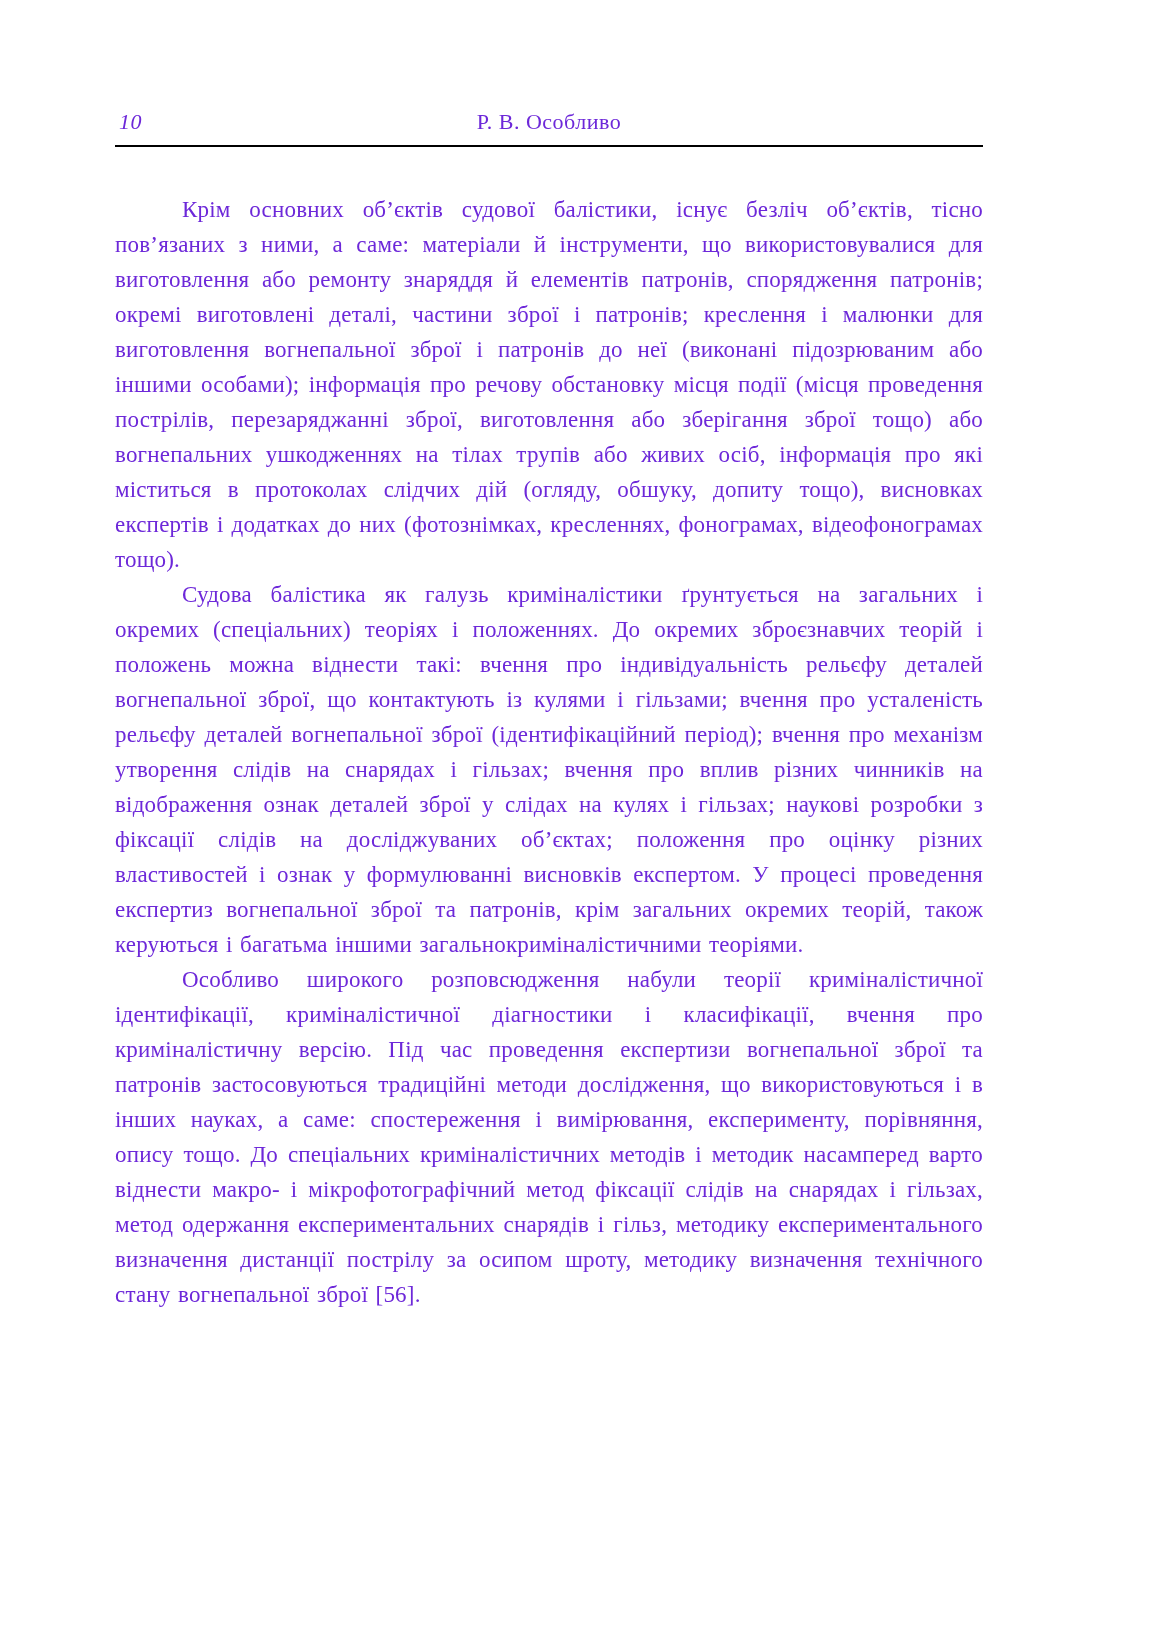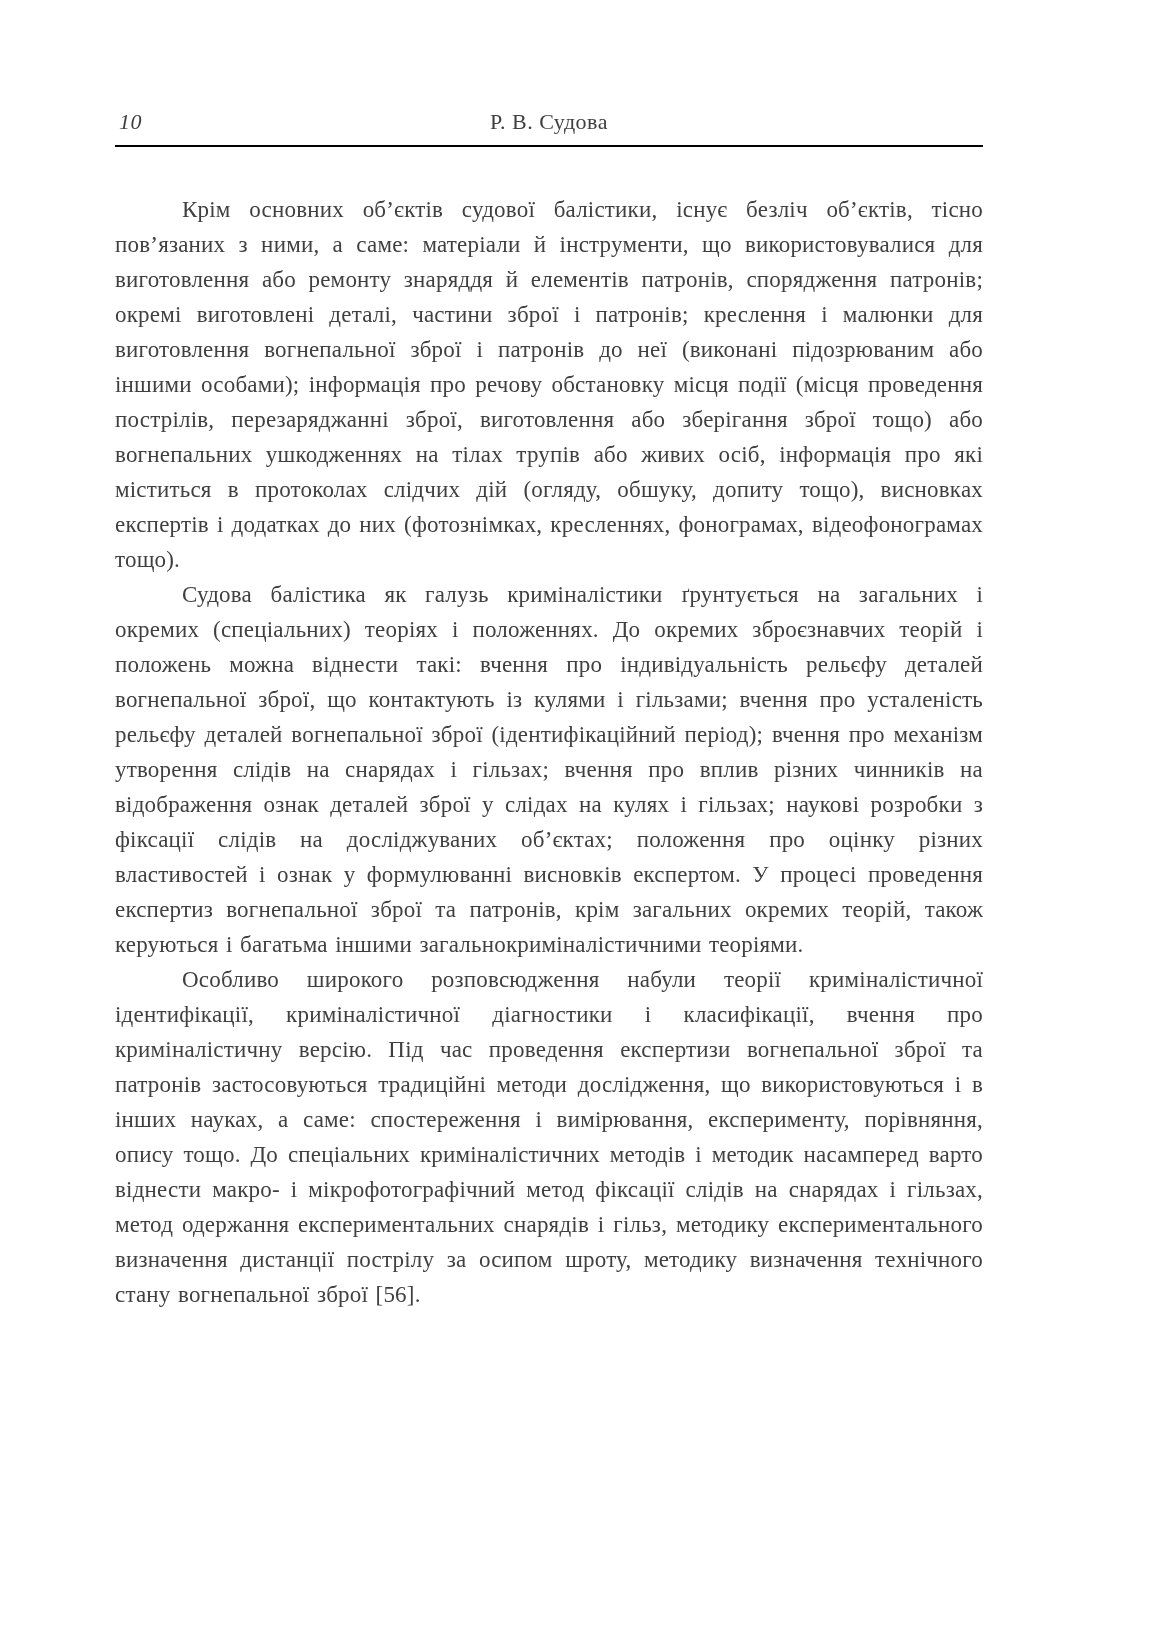--- a/index.html
+++ b/index.html
@@ -6,21 +6,21 @@
     margin: 0;
     padding: 0;
     background: #ffffff;
   }
   .page {
     position: relative;
     width: 1158px;
     height: 1646px;
     background: #ffffff;
     font-family: "Liberation Serif", "DejaVu Serif", serif;
-    color: #404040;
+    color: #6d28d9;
     overflow: hidden;
     box-sizing: border-box;
   }
   .text-block {
     position: absolute;
     left: 115px;
     top: 108px;
     width: 868px;
   }
   .running-head {
@@ -60,21 +60,21 @@
   }
 </style>
 </head>
 <body>
 
 <div class="page">
   <div class="text-block">
 
     <header class="running-head">
       <span class="page-number">10</span>
-      <span class="author">Р. В. Судова</span>
+      <span class="author">Р. В. Особливо</span>
     </header>
 
     <hr class="header-rule">
 
     <main class="body-text">
       <p class="para">Крім основних об’єктів судової балістики, існує безліч об’єктів, тісно пов’язаних з ними, а саме: матеріали й інструменти, що використовувалися для виготовлення або ремонту знаряддя й елементів патронів, спорядження патронів; окремі виготовлені деталі, частини зброї і патронів; креслення і малюнки для виготовлення вогнепальної зброї і патронів до неї (виконані підозрюваним або іншими особами); інформація про речову обстановку місця події (місця проведення пострілів, перезаряджанні зброї, виготовлення або зберігання зброї тощо) або вогнепальних ушкодженнях на тілах трупів або живих осіб, інформація про які міститься в протоколах слідчих дій (огляду, обшуку, допиту тощо), висновках експертів і додатках до них (фотознімках, кресленнях, фонограмах, відеофонограмах тощо).</p>
       <p class="para">Судова балістика як галузь криміналістики ґрунтується на загальних і окремих (спеціальних) теоріях і положеннях. До окремих зброєзнавчих теорій і положень можна віднести такі: вчення про індивідуальність рельєфу деталей вогнепальної зброї, що контактують із кулями і гільзами; вчення про усталеність рельєфу деталей вогнепальної зброї (ідентифікаційний період); вчення про механізм утворення слідів на снарядах і гільзах; вчення про вплив різних чинників на відображення ознак деталей зброї у слідах на кулях і гільзах; наукові розробки з фіксації слідів на досліджуваних об’єктах; положення про оцінку різних властивостей і ознак у формулюванні висновків експертом. У процесі проведення експертиз вогнепальної зброї та патронів, крім загальних окремих теорій, також керуються і багатьма іншими загальнокриміналістичними теоріями.</p>
       <p class="para">Особливо широкого розповсюдження набули теорії криміналістичної ідентифікації, криміналістичної діагностики і класифікації, вчення про криміналістичну версію. Під час проведення експертизи вогнепальної зброї та патронів застосовуються традиційні методи дослідження, що використовуються і в інших науках, а саме: спостереження і вимірювання, експерименту, порівняння, опису тощо. До спеціальних криміналістичних методів і методик насамперед варто віднести макро- і мікрофотографічний метод фіксації слідів на снарядах і гільзах, метод одержання експериментальних снарядів і гільз, методику експериментального визначення дистанції пострілу за осипом шроту, методику визначення технічного стану вогнепальної зброї [56].</p>
     </main>
 

